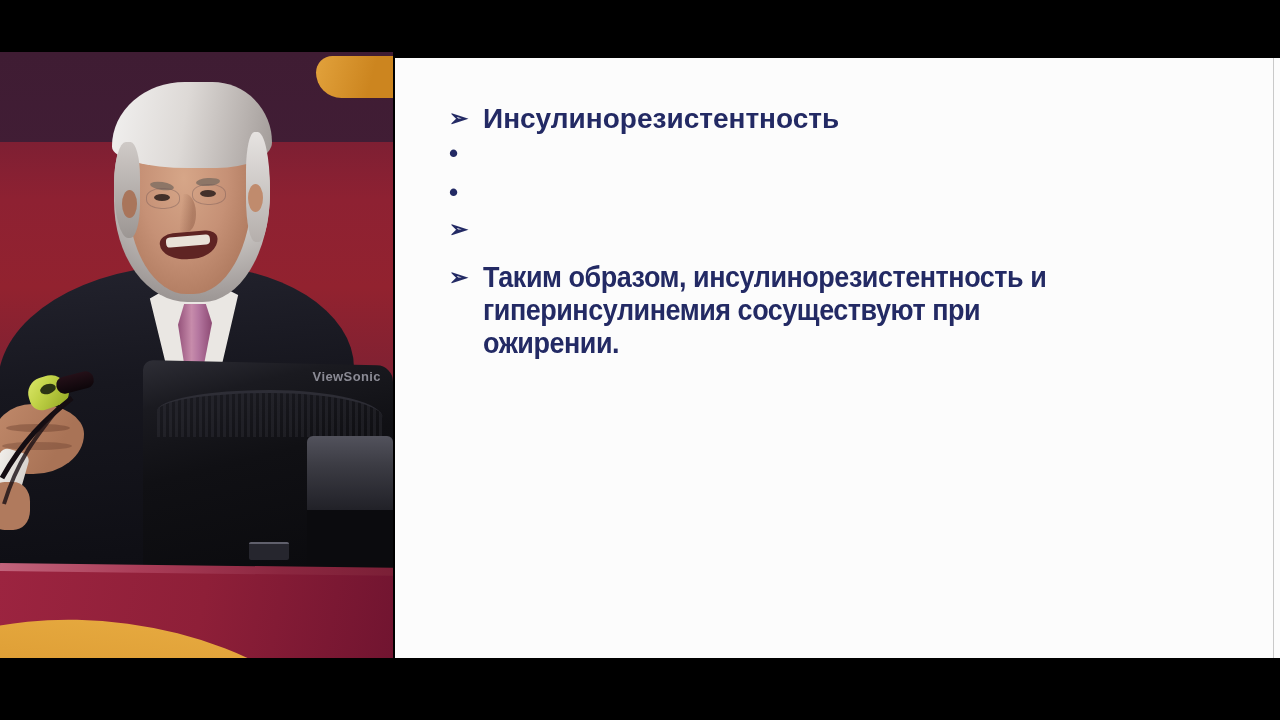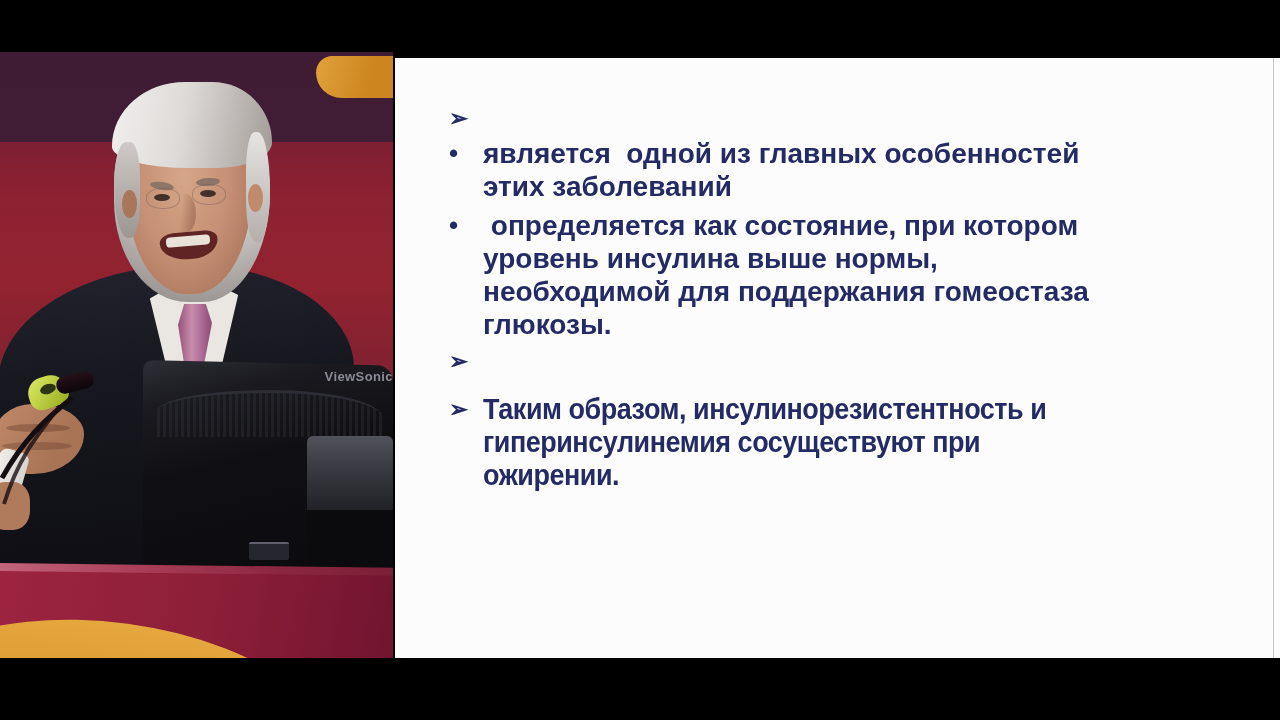--- a/index.html
+++ b/index.html
@@ -62,21 +62,21 @@
      border-radius:30% 26% 55% 60%/45% 40% 85% 80%;background:#5f2423;transform:rotate(-5deg);}
   .teeth{left:52px;top:150px;width:44px;height:10px;border-radius:4px;background:#e9e2d8;transform:rotate(-5deg);}
 
   
   .monitor{left:143px;top:308px;width:250px;height:210px;}
   .mon-body{inset:0;background:linear-gradient(165deg,#2e2e36 0%,#1a1a20 18%,#101014 45%,#0a0a0d 100%);
      border-radius:10px 16px 0 0;transform:skewY(1.3deg);transform-origin:left top;}
   .mon-vent{left:14px;top:30px;width:226px;height:44px;border-radius:100% 100% 0 0/90% 120% 0 0;
      border-top:3px solid #33333c;
      background:repeating-linear-gradient(90deg,rgba(70,70,80,.30) 0 3px,rgba(0,0,0,0) 3px 6px);opacity:.8;}
-  .vs-logo{right:0;top:9px;color:#8b8b95;font-size:13px;font-weight:bold;letter-spacing:.4px;}
+  .vs-logo{right:12px;top:9px;color:#8b8b95;font-size:13px;font-weight:bold;letter-spacing:.4px;}
   .mon-stand{left:164px;top:76px;width:86px;height:96px;border-radius:6px 6px 0 0;
      background:linear-gradient(180deg,#52525c 0%,#3c3c44 30%,#25252c 70%,#141418 100%);}
   .mon-stand-dark{left:164px;top:150px;width:86px;height:60px;background:#0b0b0e;}
   .mon-label{left:106px;top:182px;width:40px;height:16px;background:#26262e;
      border-top:2px solid #60606c;border-radius:2px;}
 
   
   .hand{left:-8px;top:352px;width:92px;height:70px;
      background:linear-gradient(120deg,#c18a6b,#a97356 70%);
      border-radius:46% 54% 58% 42%/55% 45% 60% 40%;}
@@ -183,34 +183,29 @@
       <div class="swoosh"></div>
     </div>
   </div>
 
   <div class="slide">
     <div class="slide-line"></div>
     <div class="content">
 
       <div class="row">
         <span class="marker arrow">➢</span>
+        <span class="txt">Инсулинорезистентность</span>
       </div>
 
       <div class="row m2">
         <span class="marker dot">•</span>
-        <span class="txt">является  одной из главных особенностей
-этих заболеваний</span>
       </div>
 
       <div class="row m3">
         <span class="marker dot">•</span>
-        <span class="txt"> определяется как состояние, при котором
-уровень инсулина выше нормы,
-необходимой для поддержания гомеостаза
-глюкозы.</span>
       </div>
 
       <div class="row m4">
         <span class="marker arrow">➢</span>
       </div>
 
       <div class="row m5 narrow">
         <span class="marker arrow">➢</span>
         <span class="txt">Таким образом, инсулинорезистентность и
 гиперинсулинемия сосуществуют при

